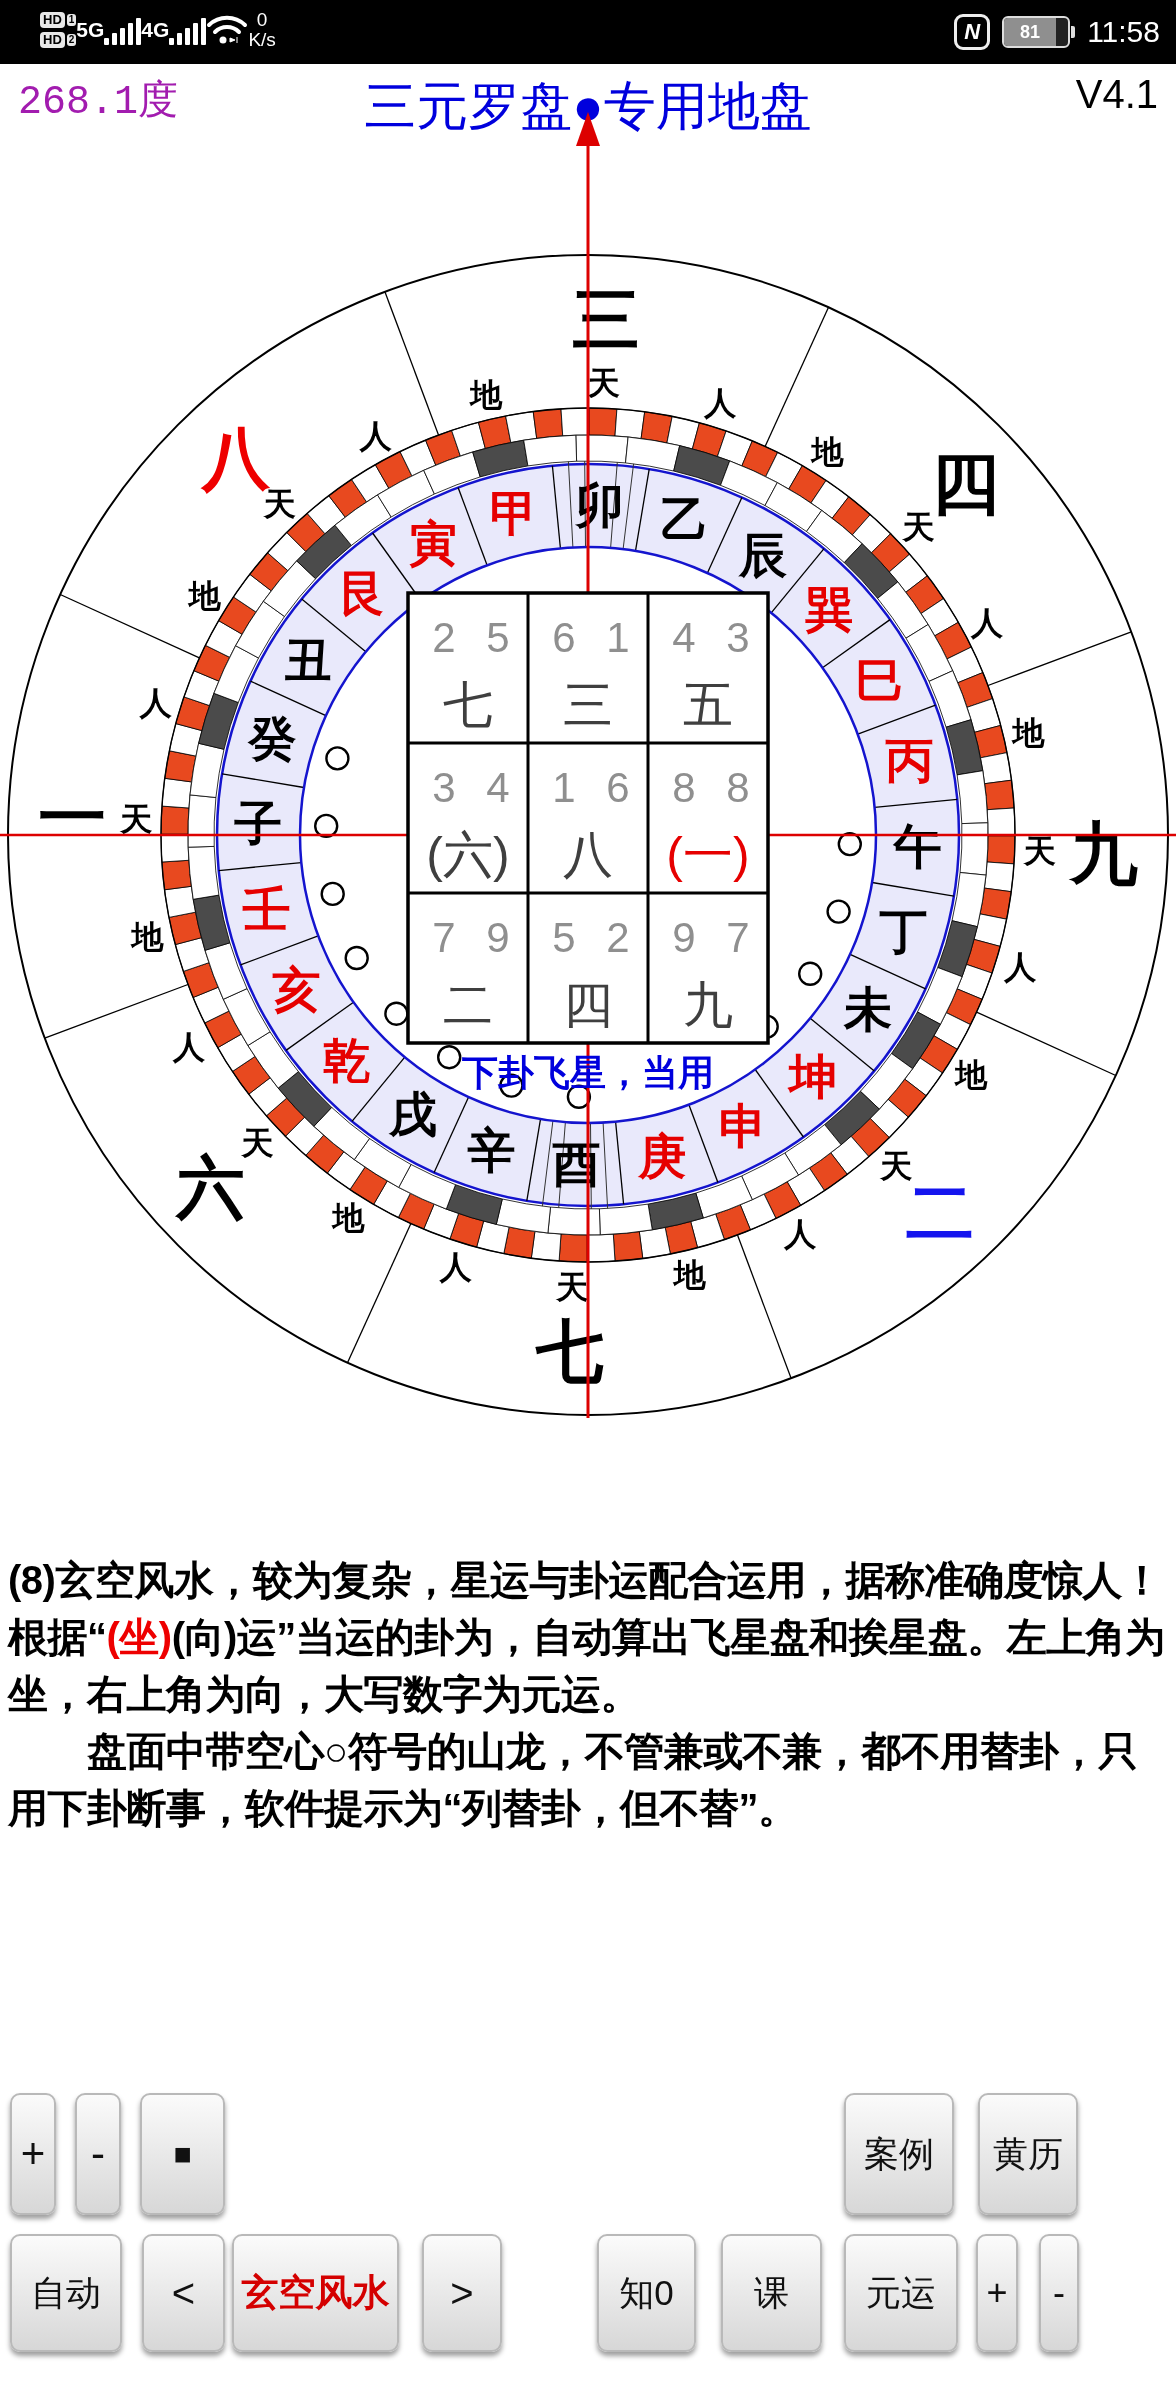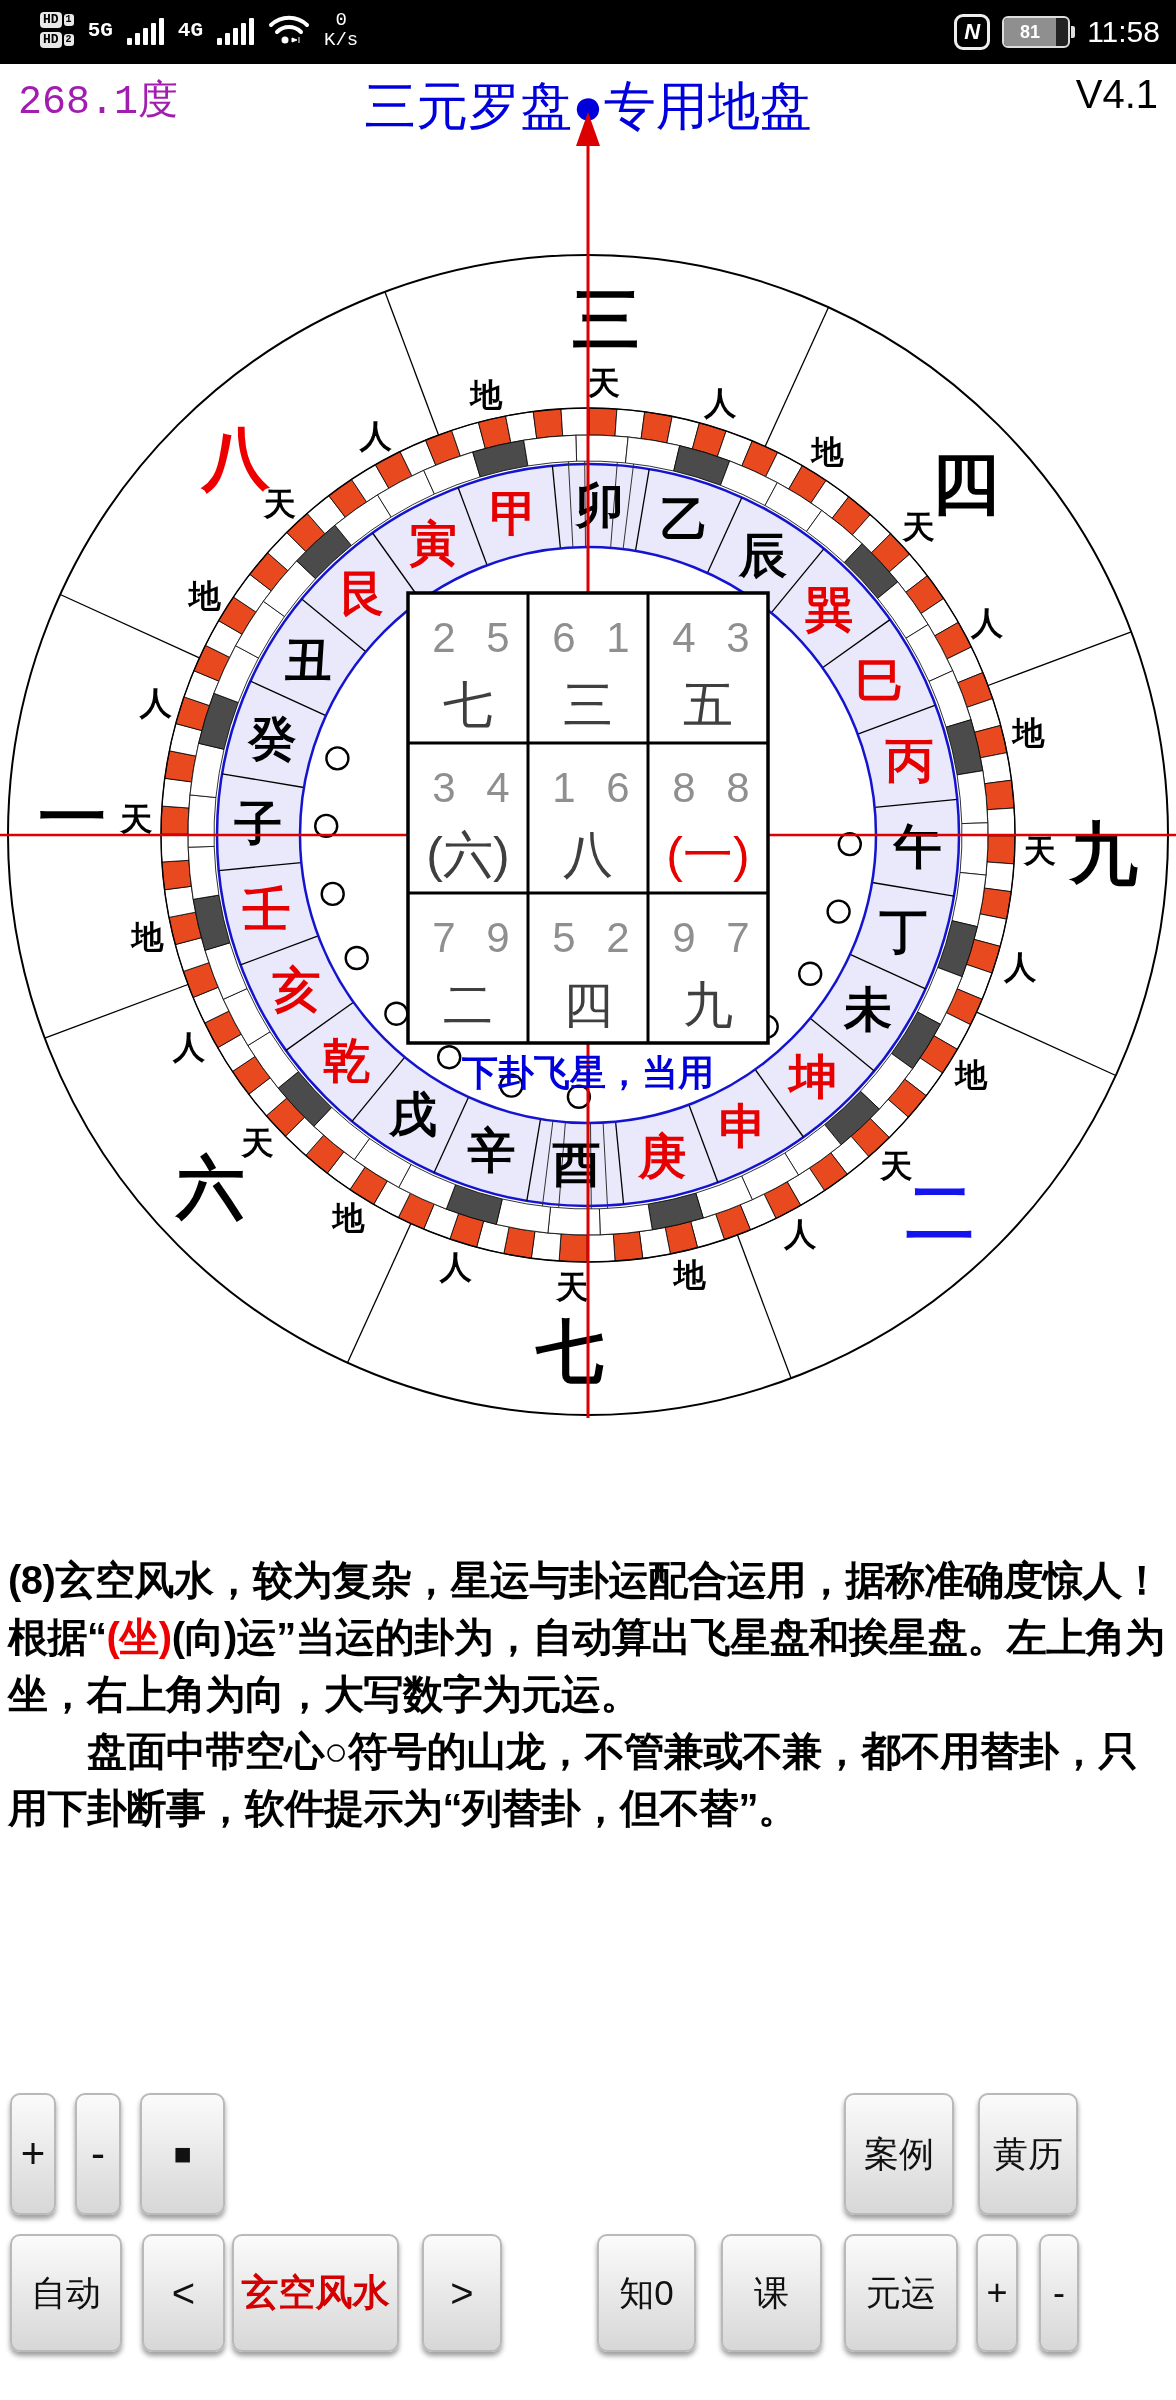--- a/index.html
+++ b/index.html
@@ -1,20 +1,20 @@
 <!DOCTYPE html>
 <html><head>
 <meta charset="utf-8">
 <style>
   html,body{margin:0;padding:0;}
   body{width:1176px;height:2400px;position:relative;background:#fff;
        font-family:"Liberation Sans","DejaVu Sans",sans-serif;overflow:hidden;}
   
   .statusbar{position:absolute;left:0;top:0;width:1176px;height:64px;background:#000;color:#fff;}
-  .sb-left{position:absolute;left:40px;top:0;height:60px;display:flex;align-items:center;gap:14px;font-family:Liberation Mono, monospace;}
+  .sb-left{position:absolute;left:40px;top:0;height:60px;display:flex;align-items:center;}
   .hdcol{display:flex;flex-direction:column;gap:4px;}
   .hd{display:flex;align-items:center;gap:2px;}
   .hdbox{background:#e8e8e8;color:#000;font-size:13px;font-weight:bold;border-radius:4px;padding:0 3px;line-height:16px;}
   .hdnum{background:#e8e8e8;color:#000;font-size:10px;font-weight:bold;border-radius:3px;padding:0 2px;line-height:12px;}
   .net{font-size:21px;font-weight:bold;}
   .bars{display:flex;align-items:flex-end;gap:3px;height:30px;}
   .bars i{display:block;width:5px;background:#fff;border-radius:1px;}
   .speed{display:flex;flex-direction:column;align-items:center;line-height:20px;font-size:19px;}
   .sb-right{position:absolute;right:16px;top:0;height:64px;display:flex;align-items:center;gap:12px;}
   .nfc{border:3px solid #eee;border-radius:9px;width:30px;height:30px;display:flex;align-items:center;justify-content:center;

